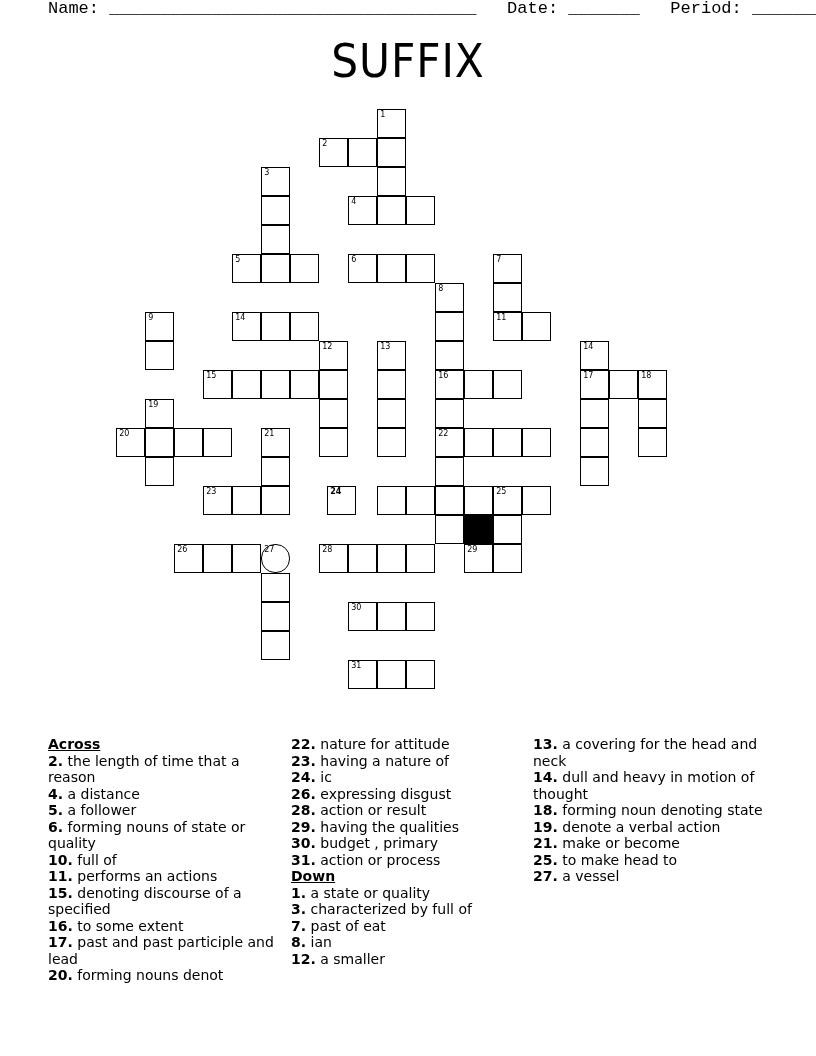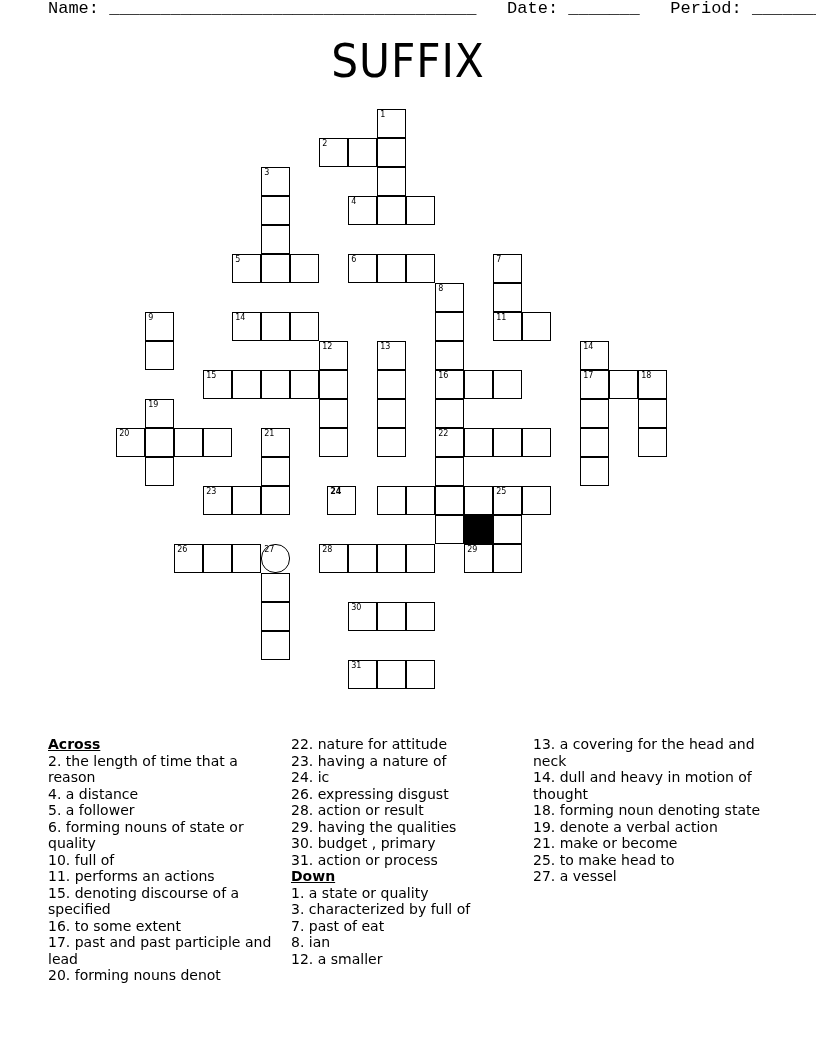--- a/index.html
+++ b/index.html
@@ -5,21 +5,21 @@
   html, body { margin:0; padding:0; background:#fff; }
   body { width:816px; height:1056px; position:relative; overflow:hidden; font-family:"DejaVu Sans", sans-serif; color:#000; }
   .hdr { position:absolute; top:0; left:48px; font-family:Liberation Mono, monospace; font-size:17px; line-height:18px; white-space:pre; }
   .title { position:absolute; top:34px; left:0; width:816px; text-align:center; font-family:"DejaVu Sans", sans-serif; font-size:46px; letter-spacing:1px; transform:scaleX(0.92); }
   #grid { position:absolute; left:0; top:0; width:816px; height:700px; }
   .cell { position:absolute; width:29px; height:29px; box-sizing:border-box; border:1.5px solid #000; background:#fff; margin-left:-0.75px; margin-top:-0.75px; }
   .cell.black { background:#000; }
   .cell .num { position:absolute; top:0; left:2px; font-size:8px; line-height:9px; font-family:"DejaVu Sans", sans-serif; }
   .col { position:absolute; top:700px; font-size:14px; line-height:16.5px;margin-top:36px; }
   .col .heading { font-weight:bold; text-decoration:underline; }
-  .clue b { font-weight:normal; }
+  .clue b { font-weight:bold; }
   .clue { margin:0; }
 </style>
 </head>
 <body>
 
 <div class="hdr"><span>Name:</span> <span>____________________________________</span>   <span>Date:</span> <span>_______</span>   <span>Period:</span> <span>_______</span></div>
 
 <div class="title">SUFFIX</div>
 
 <div id="grid">

